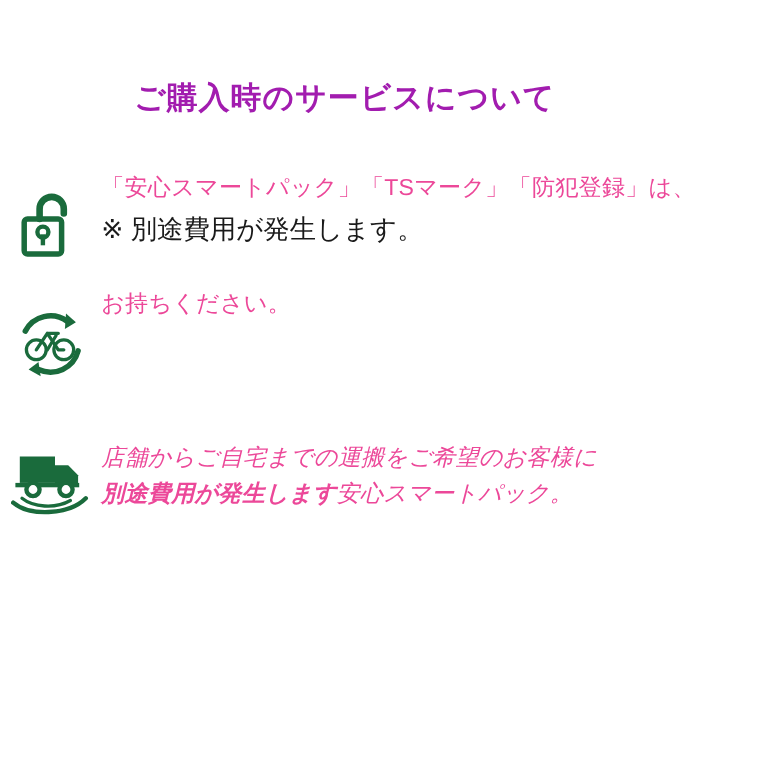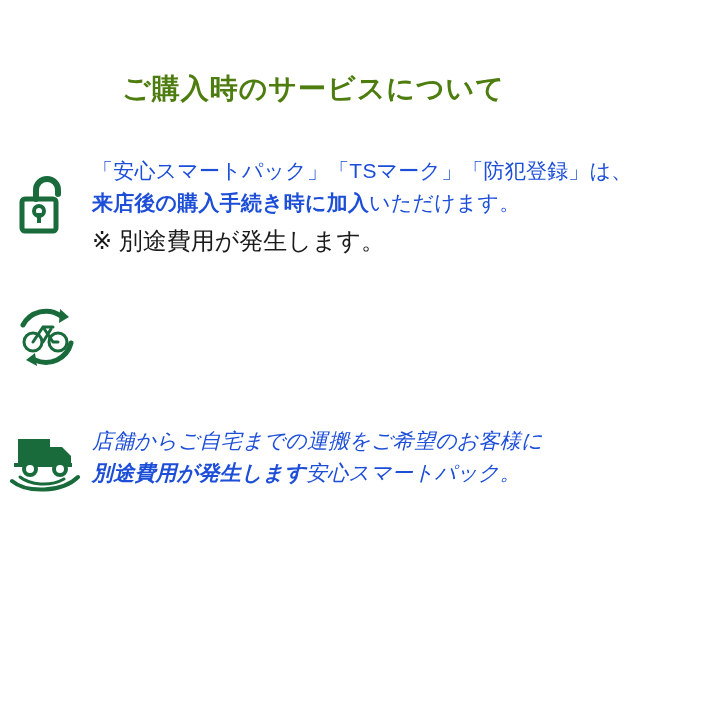--- a/index.html
+++ b/index.html
@@ -19,21 +19,21 @@
     width: 713px;
     height: 713px;
     box-sizing: border-box;
   }
   .page-title {
     position: absolute;
     left: 122px;
     top: 70px;
     font-size: 28px;
     font-weight: bold;
-    color: #4d7c0f;
+    color: #a21caf;
     letter-spacing: 1px;
     white-space: nowrap;
   }
   .service-list {
     position: absolute;
     left: 0;
     top: 155px;
     width: 713px;
   }
   .service-item {
@@ -52,21 +52,21 @@
   .icon-cell.truck-cell {
     padding-top: 8px;
   }
   .text-cell {
     padding-right: 24px;
     flex: 1;
   }
   .line {
     font-size: 21px;
     line-height: 1.52;
-    color: #1d4ed8;
+    color: #ec4899;
     letter-spacing: 0.2px;
     white-space: nowrap;
   }
   .b {
     font-weight: bold;
   }
   .note {
     font-size: 24px;
     line-height: 1.5;
     color: #1a1a1a;
@@ -97,41 +97,41 @@
           <path d="M18 26 V17 a11 11 0 0 1 22 0 v4" fill="none" stroke="#1a6b3c" stroke-width="6" stroke-linecap="round"></path>
           <rect x="4" y="26" width="34" height="32" rx="3" fill="none" stroke="#1a6b3c" stroke-width="5"></rect>
           <circle cx="21" cy="38" r="5" fill="none" stroke="#1a6b3c" stroke-width="4"></circle>
           <rect x="19" y="40" width="4" height="10" fill="#1a6b3c"></rect>
         </svg>
       </div>
       <div class="text-cell">
         <div class="line">
           <span>「安心スマートパック」「TSマーク」「防犯登録」は、</span>
         </div>
-        <div class="line">
-          <span class="b">来店後の購入手続き時に加入</span><span>いただけます。</span>
-        </div>
         <div class="note">※ 別途費用が発生します。</div>
       </div>
     </div>
 
     <div class="service-item item-bike">
       <div class="icon-cell">
         <svg width="66" height="66" viewBox="0 0 66 66" aria-hidden="true">
           <path d="M10 22 A26 26 0 0 1 48 13" fill="none" stroke="#1a6b3c" stroke-width="5" stroke-linecap="round"></path>
           <path d="M47 6 L56 14 L46 20 Z" fill="#1a6b3c"></path>
           <path d="M58 40 A26 26 0 0 1 22 57" fill="none" stroke="#1a6b3c" stroke-width="5" stroke-linecap="round"></path>
           <path d="M22 50 L13 57 L24 63 Z" fill="#1a6b3c"></path>
           <circle cx="20" cy="39" r="9" fill="none" stroke="#1a6b3c" stroke-width="3"></circle>
           <circle cx="45" cy="39" r="9" fill="none" stroke="#1a6b3c" stroke-width="3"></circle>
           <path d="M20 39 L30 24 L40 39 L45 39 M30 24 L40 24" fill="none" stroke="#1a6b3c" stroke-width="3" stroke-linejoin="round" stroke-linecap="round"></path>
           <path d="M30 39 L38 26" fill="none" stroke="#1a6b3c" stroke-width="3" stroke-linecap="round"></path>
         </svg>
       </div>
       <div class="text-cell">
+        <div class="line">
+          <span>お持ちください。</span>
+        </div>
       </div>
     </div>
 
     <div class="service-item item-truck">
       <div class="icon-cell truck-cell">
         <svg width="72" height="62" viewBox="0 0 72 62" aria-hidden="true">
           <rect x="8" y="6" width="32" height="24" fill="#1a6b3c"></rect>
           <path d="M40 14 h12 l9 9 v7 h-21 z" fill="#1a6b3c"></path>
           <rect x="4" y="30" width="58" height="4" fill="#1a6b3c"></rect>
           <circle cx="20" cy="36" r="6" fill="#ffffff" stroke="#1a6b3c" stroke-width="4"></circle>

